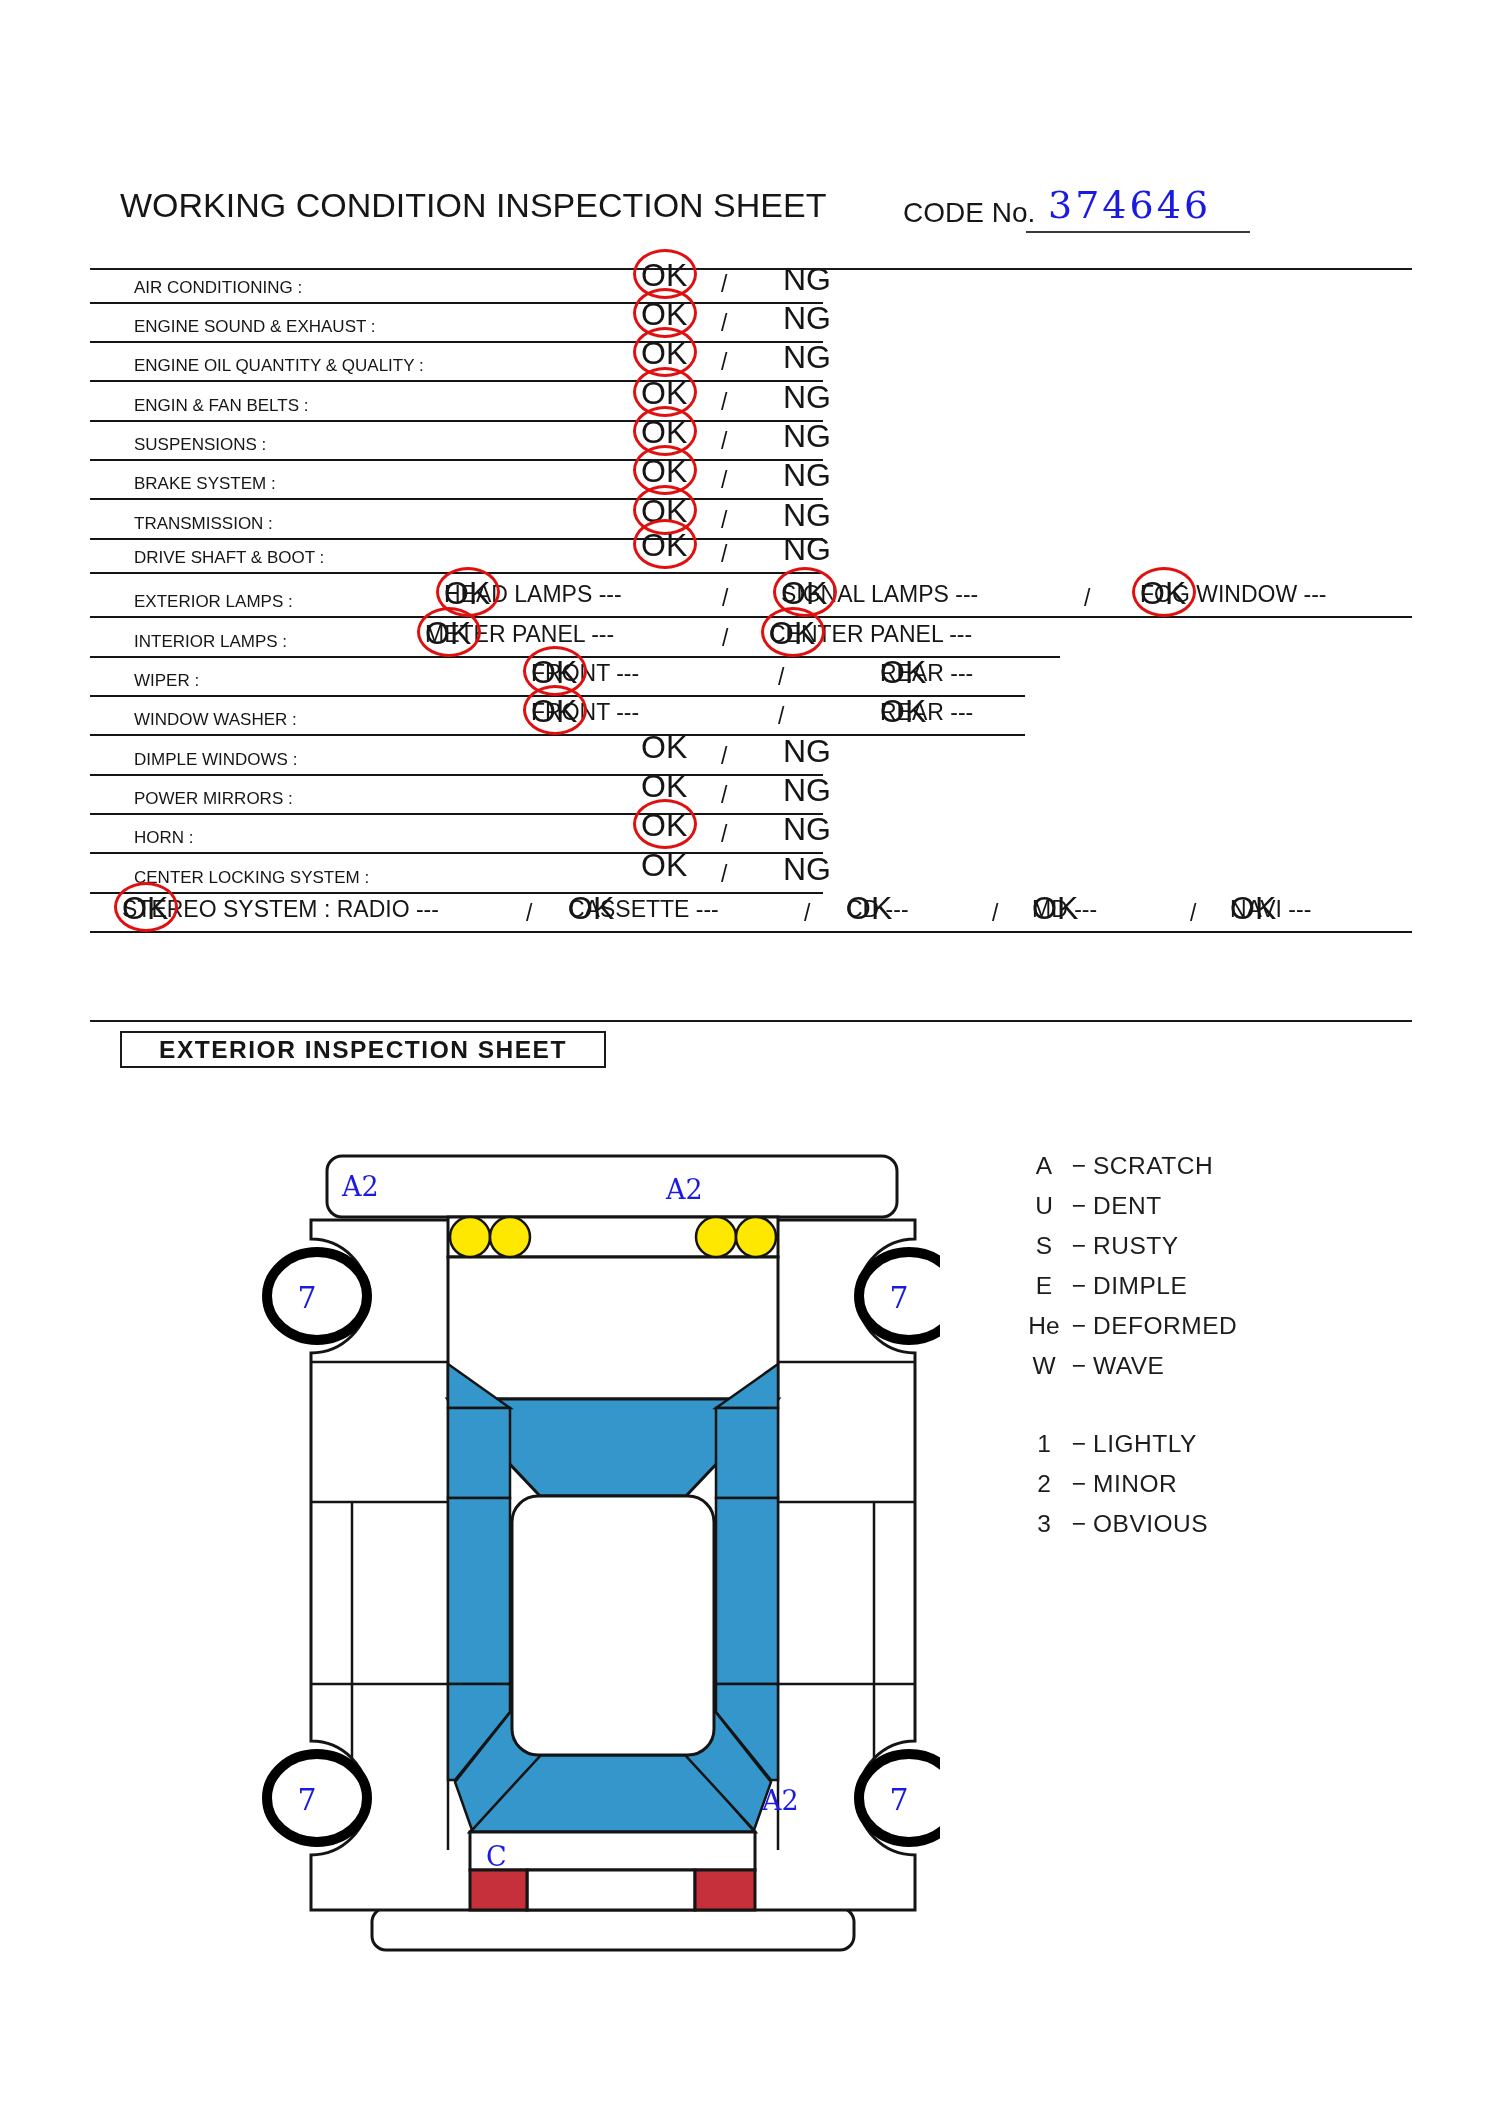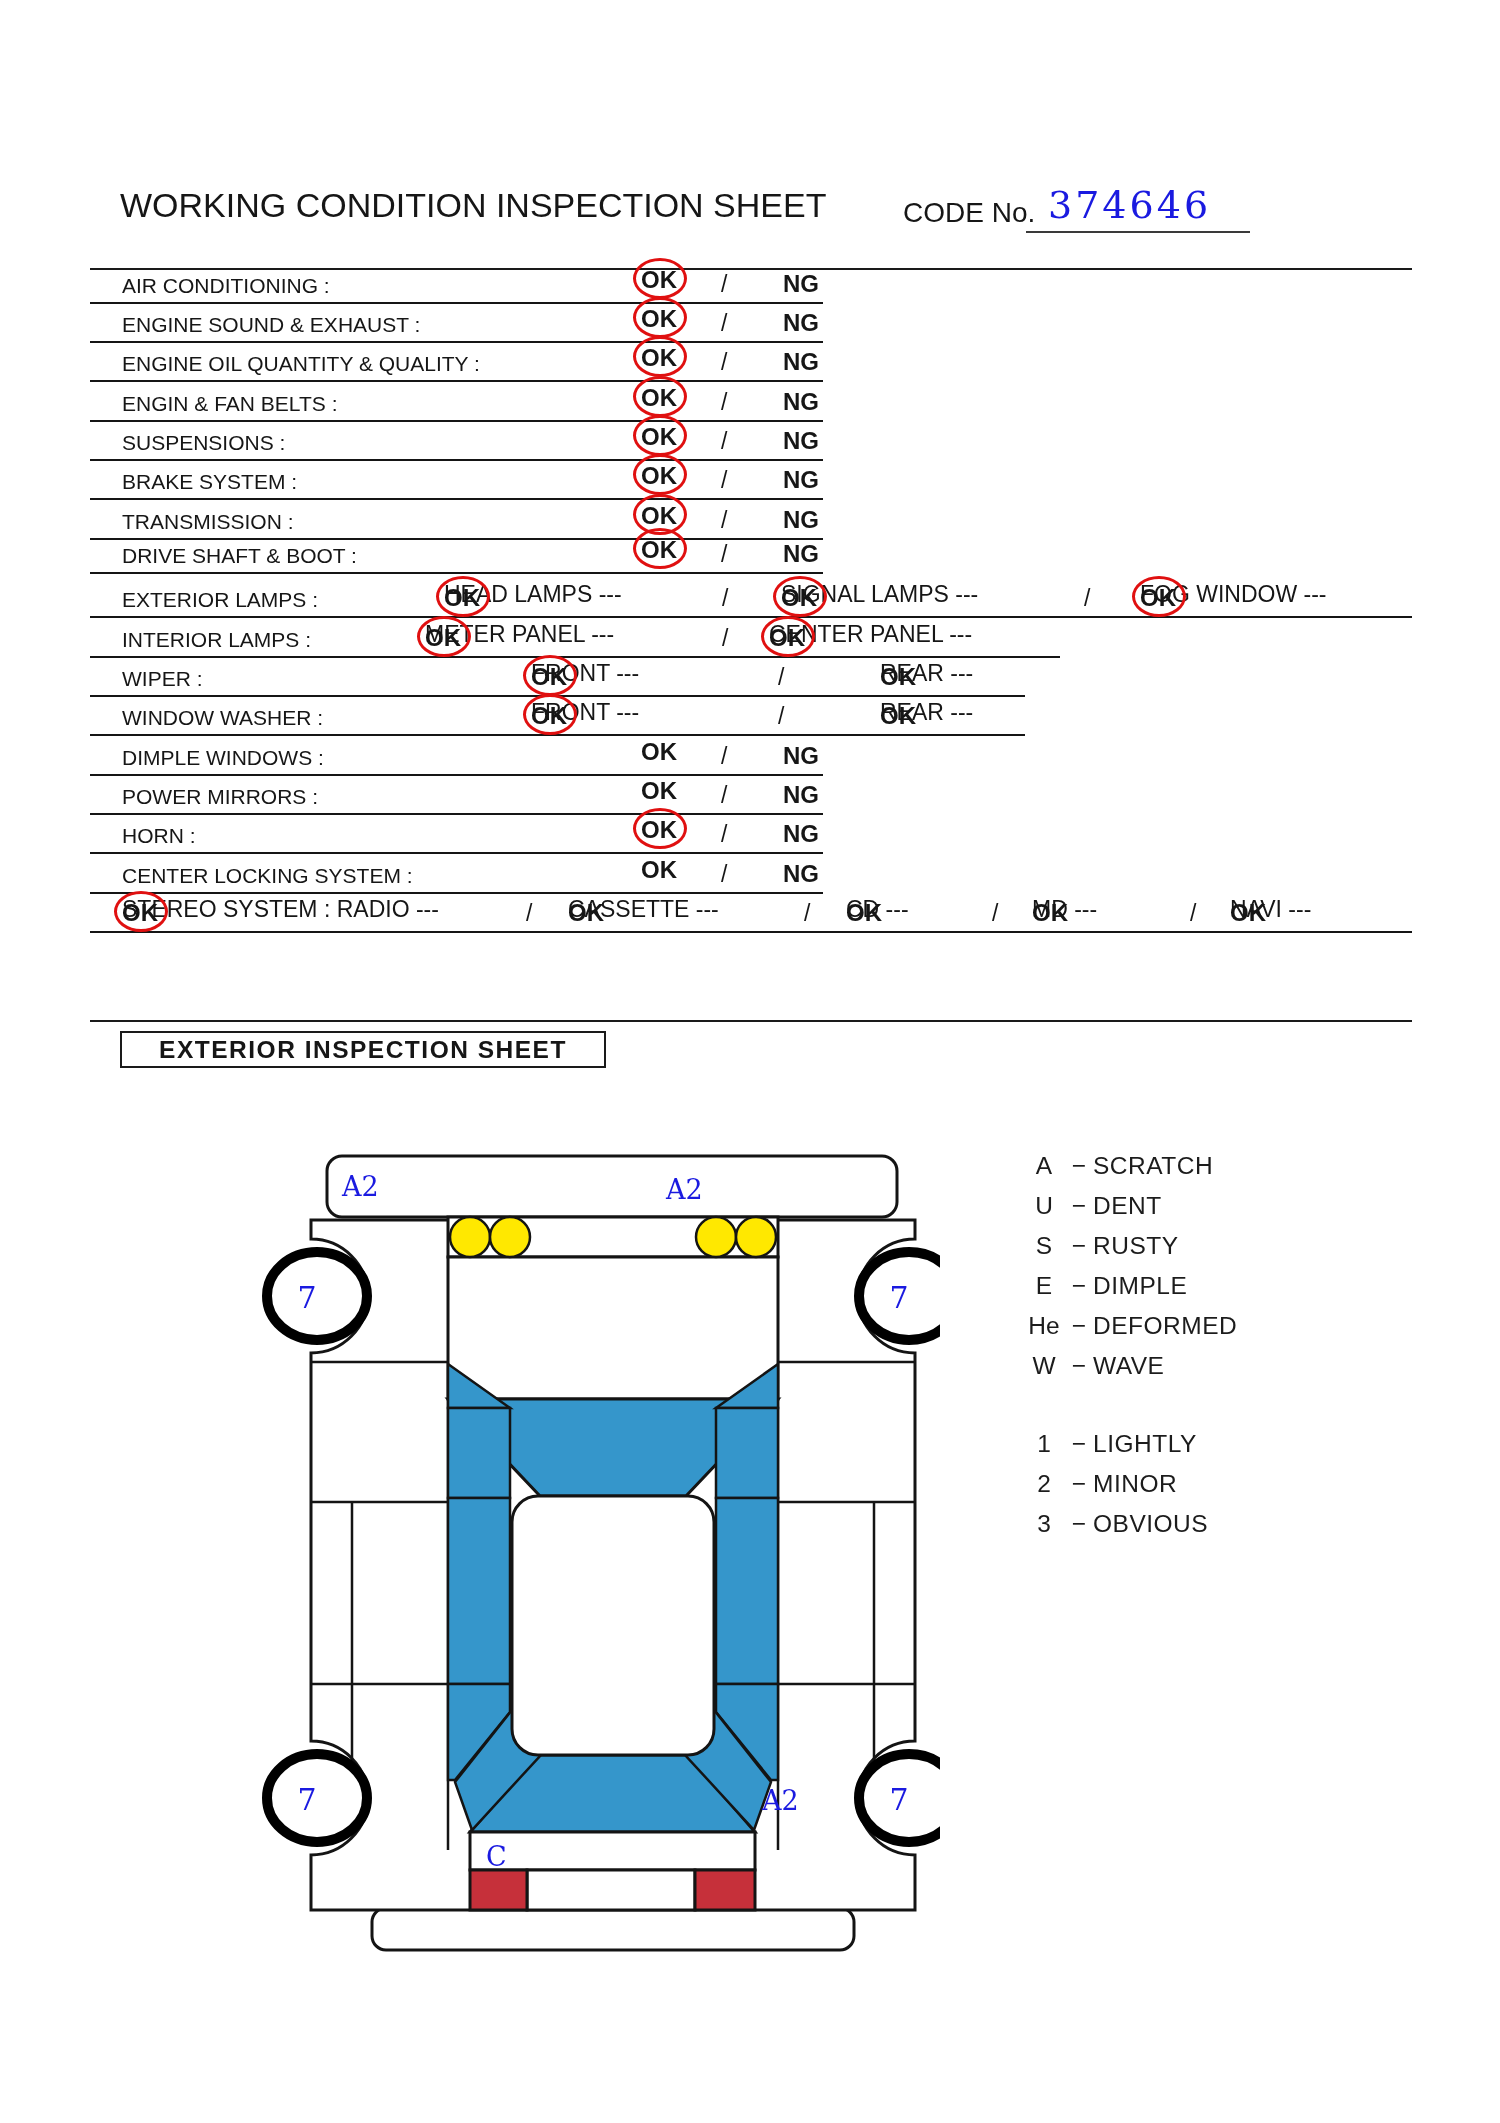--- a/index.html
+++ b/index.html
@@ -7,22 +7,22 @@
   .abs{position:absolute;}
   
   .title{left:120px;top:186px;font-size:34px;font-weight:normal;letter-spacing:0px;white-space:nowrap;}
   .codelabel{left:903px;top:197px;font-size:28px;white-space:nowrap;}
   .codevalue{left:1048px;top:183px;font-size:38px;font-family:"DejaVu Serif",serif;color:var(--label_blue);letter-spacing:3px;white-space:nowrap;}
   .codeline{left:1026px;top:231px;width:224px;height:0;border-top:2.5px solid #3a3a3a;}
   .rule{left:90px;width:1322px;height:0;border-top:2.5px solid #1a1a1a;}
   
   .row{position:absolute;left:90px;height:33px;border-bottom:2px solid #151515;}
   .row span{position:absolute;bottom:4px;white-space:nowrap;}
-  .lbl{font-size:21px;}
-  .ok,.ng,.okb{font-size:24px;font-weight:bold;}
+  .lbl{font-size:17px;margin-left:12px;}
+  .ok,.ng,.okb{font-size:32px;font-weight:normal;}
   .sep{font-size:23px;}
   .seg{font-size:23px;}
   .seg .okb{position:static !important;}
   .okc{position:relative;display:inline-block;}
   .circled::after{content:"";position:absolute;left:-8px;top:-8px;right:-10px;bottom:-5px;border:3px solid var(--mark_red);border-radius:50%;}
   
   .extbox{left:120px;top:1031px;width:486px;height:37px;border:2.5px solid #1a1a1a;box-sizing:border-box;
           font-size:24.5px;font-weight:bold;letter-spacing:1.5px;text-align:center;line-height:33px;}
   
   .legend{left:1023px;top:1146px;font-size:24.5px;color:#1c1c1c;}

